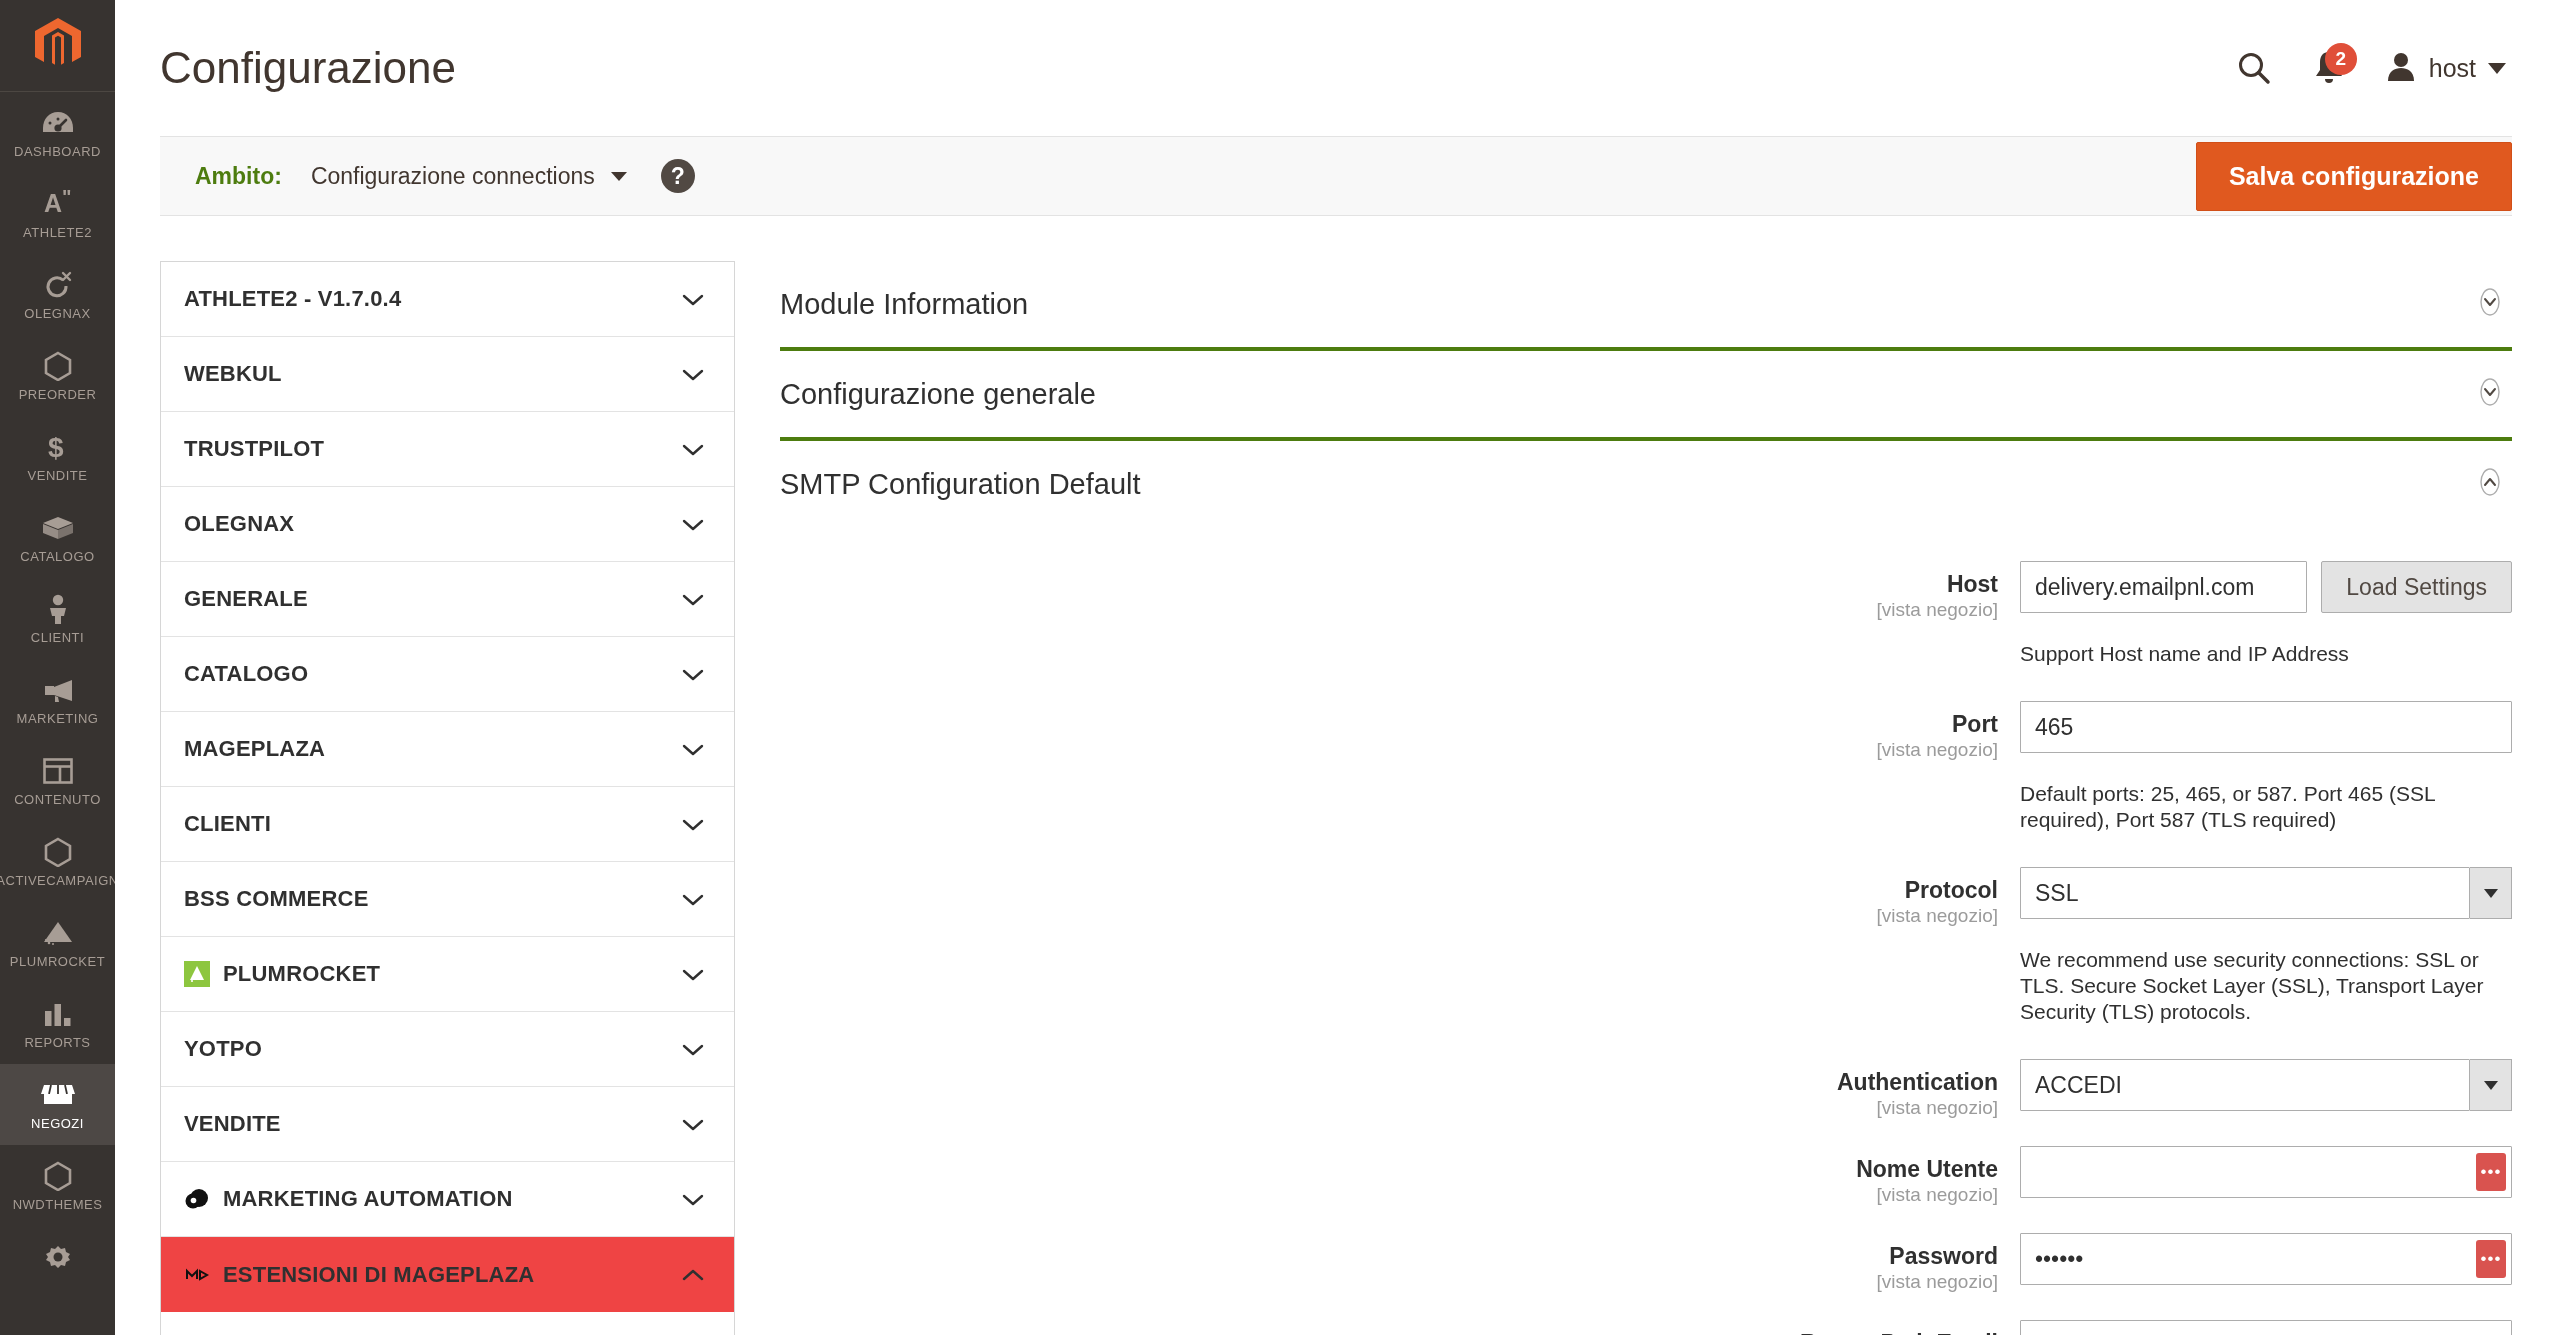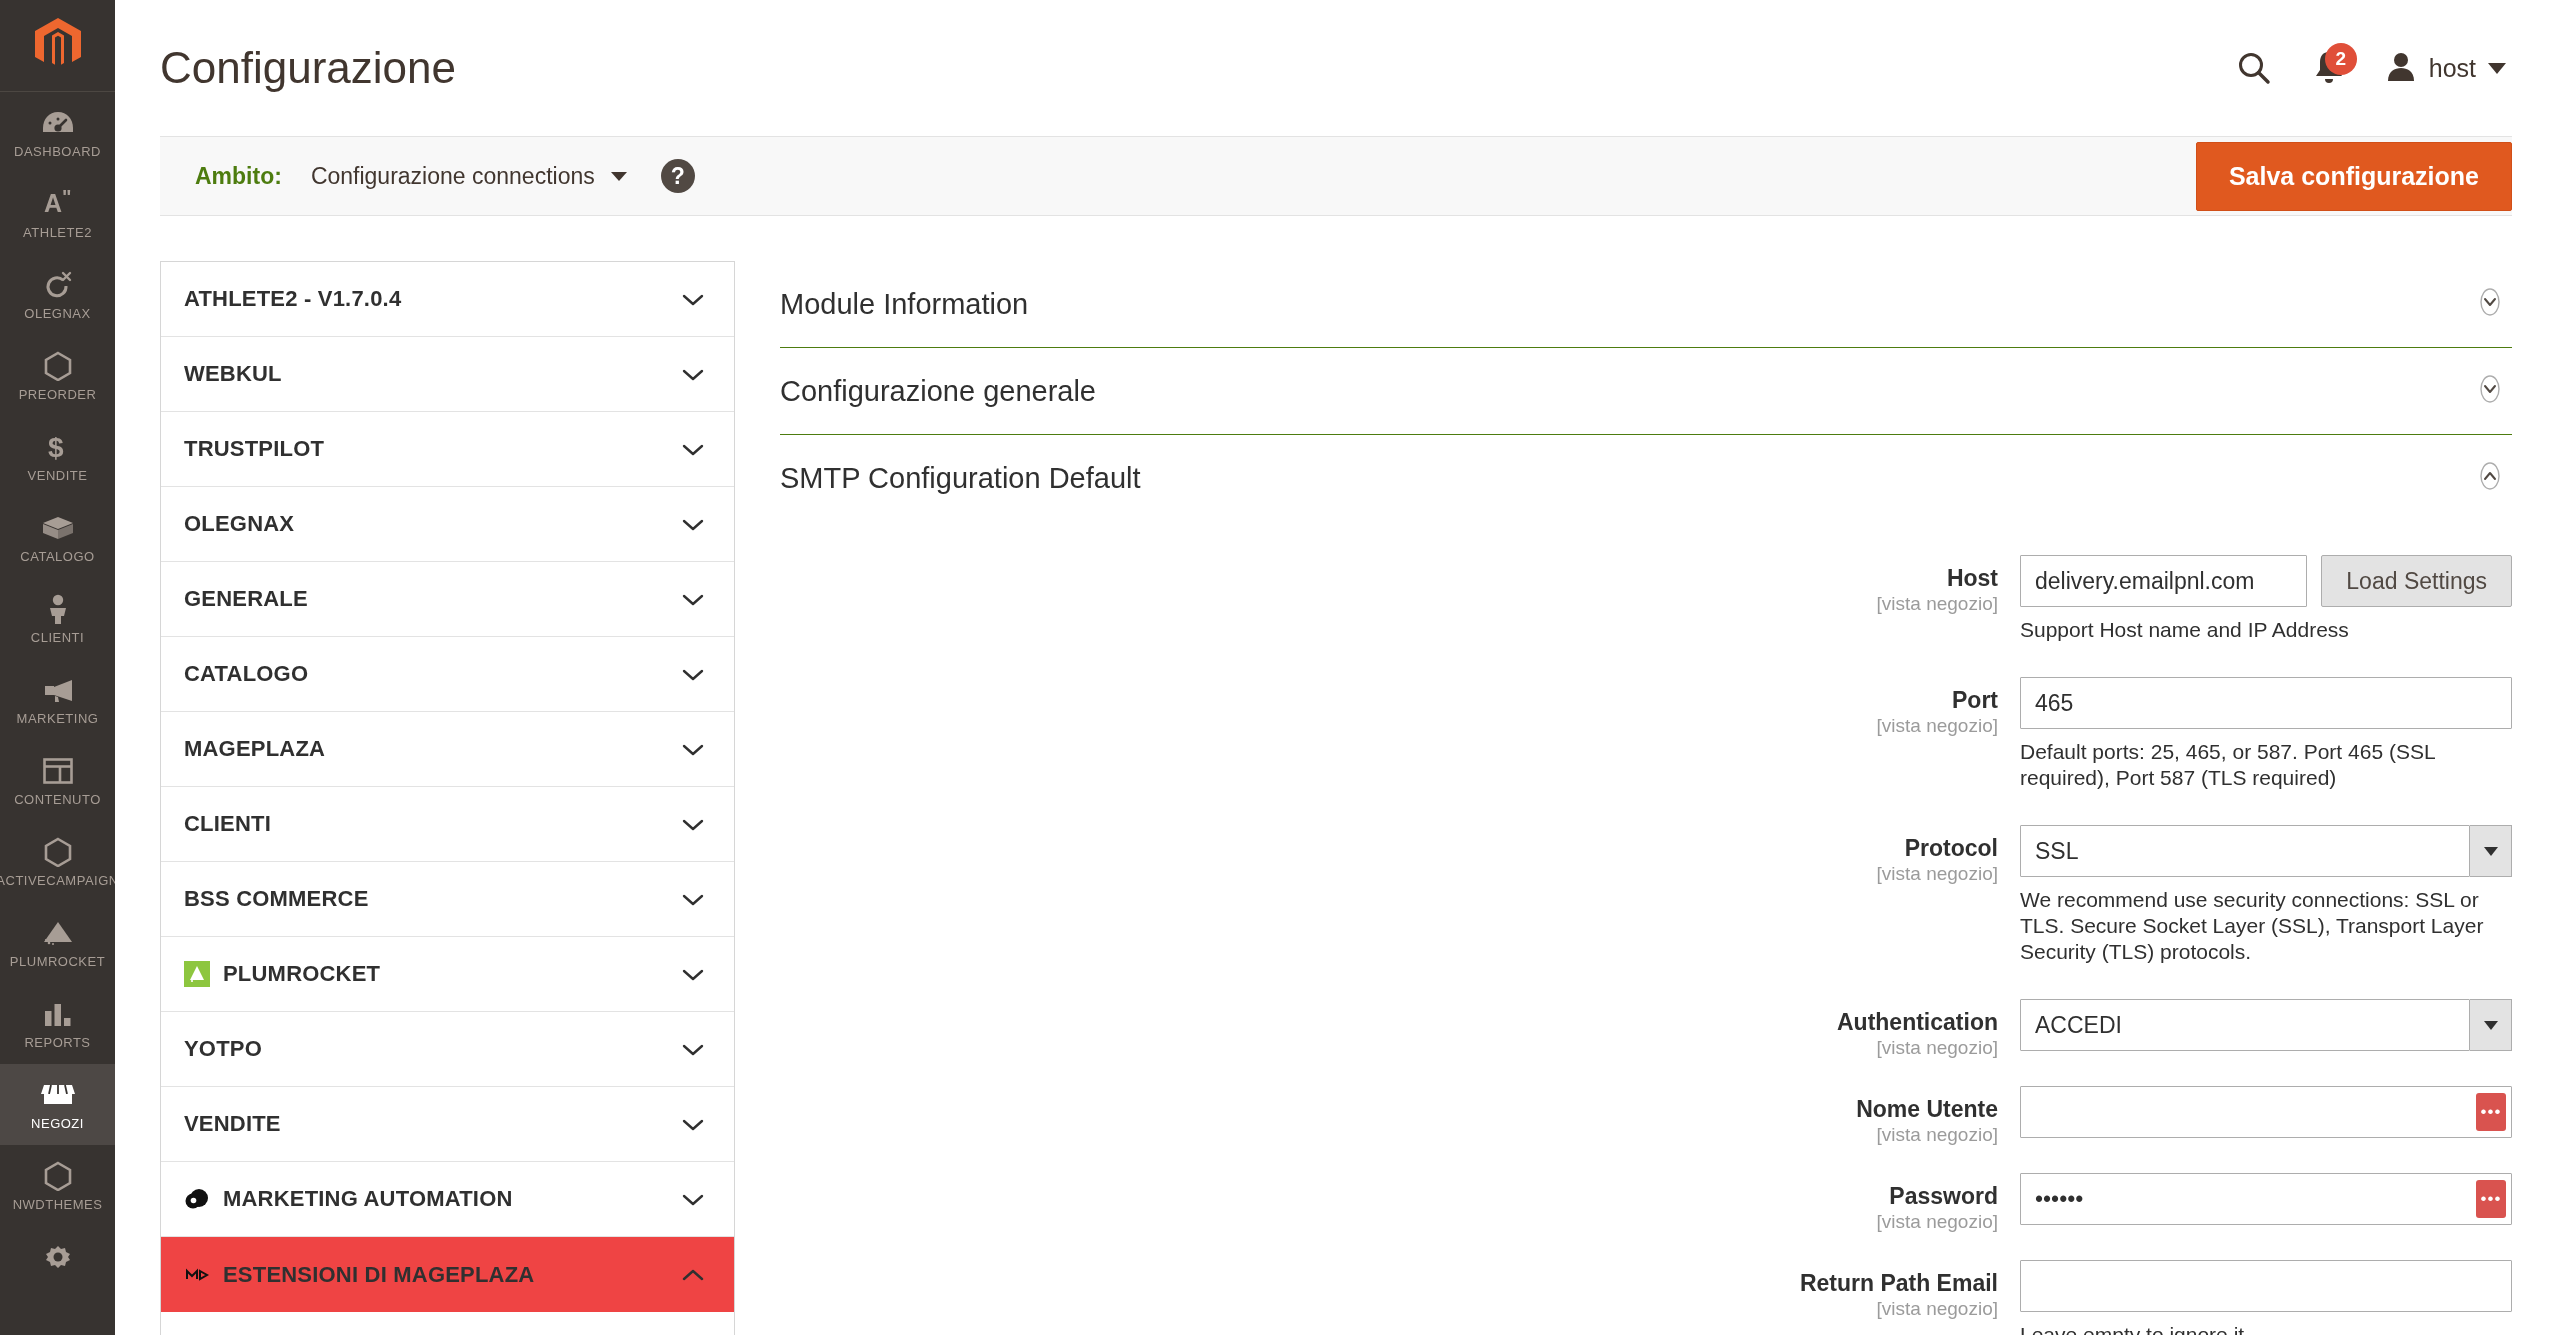--- a/index.html
+++ b/index.html
@@ -180,21 +180,21 @@
   }
   .cfg-badge { width: 26px; height: 26px; flex: 0 0 26px; }
   .chev {
     width: 22px; height: 13px; flex: 0 0 22px;
   }
 
   
   #config-body { flex: 1; min-width: 0; }
 
   .sect {
-    border-bottom: 1px solid #4d7c0f;
+    border-bottom: 4px solid #4d7c0f;
   }
   .sect-head {
     height: 86px;
     display: flex; align-items: center; justify-content: space-between;
     cursor: pointer;
     padding-right: 6px;
   }
   .sect-title {
     font-size: 29px; color: #303030; font-weight: 400;
     font-family: "Liberation Sans", sans-serif;
@@ -282,21 +282,21 @@
     background: #e3e3e3; border: 1px solid #adadad;
     color: #514943; font-size: 23px;
     padding: 0 24px; height: 52px;
     cursor: pointer; border-radius: 2px;
     white-space: nowrap;
     font-family: "Liberation Sans", sans-serif;
   }
 
   .field-note {
     font-size: 21px; color: #303030;
-    margin-top: 10px; line-height: 26px;
+    margin-top: 28px; line-height: 26px;
     font-family: "Liberation Sans", sans-serif;
   }
   .row-gap { height: 26px; }
 </style>
 </head>
 <body>
 
 <div id="admin-sidebar">
   <div class="mage-logo-wrap">
     <span>

